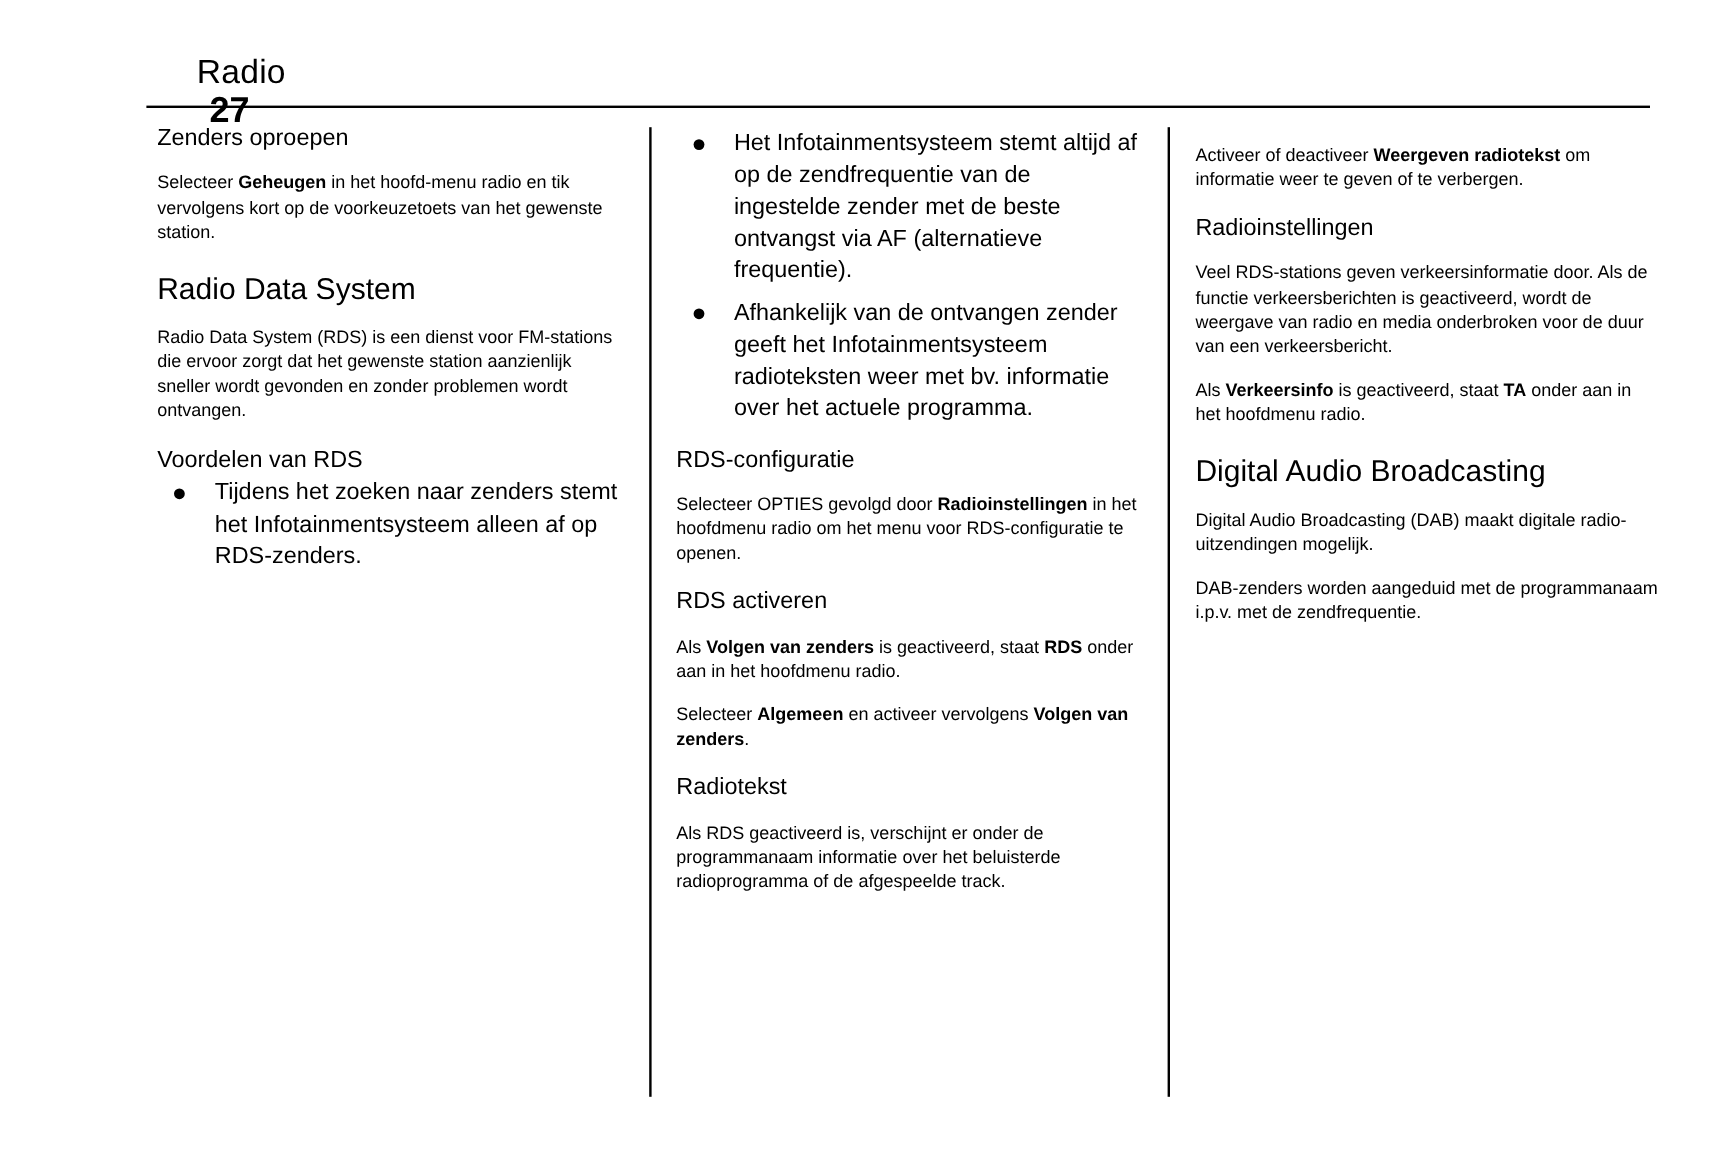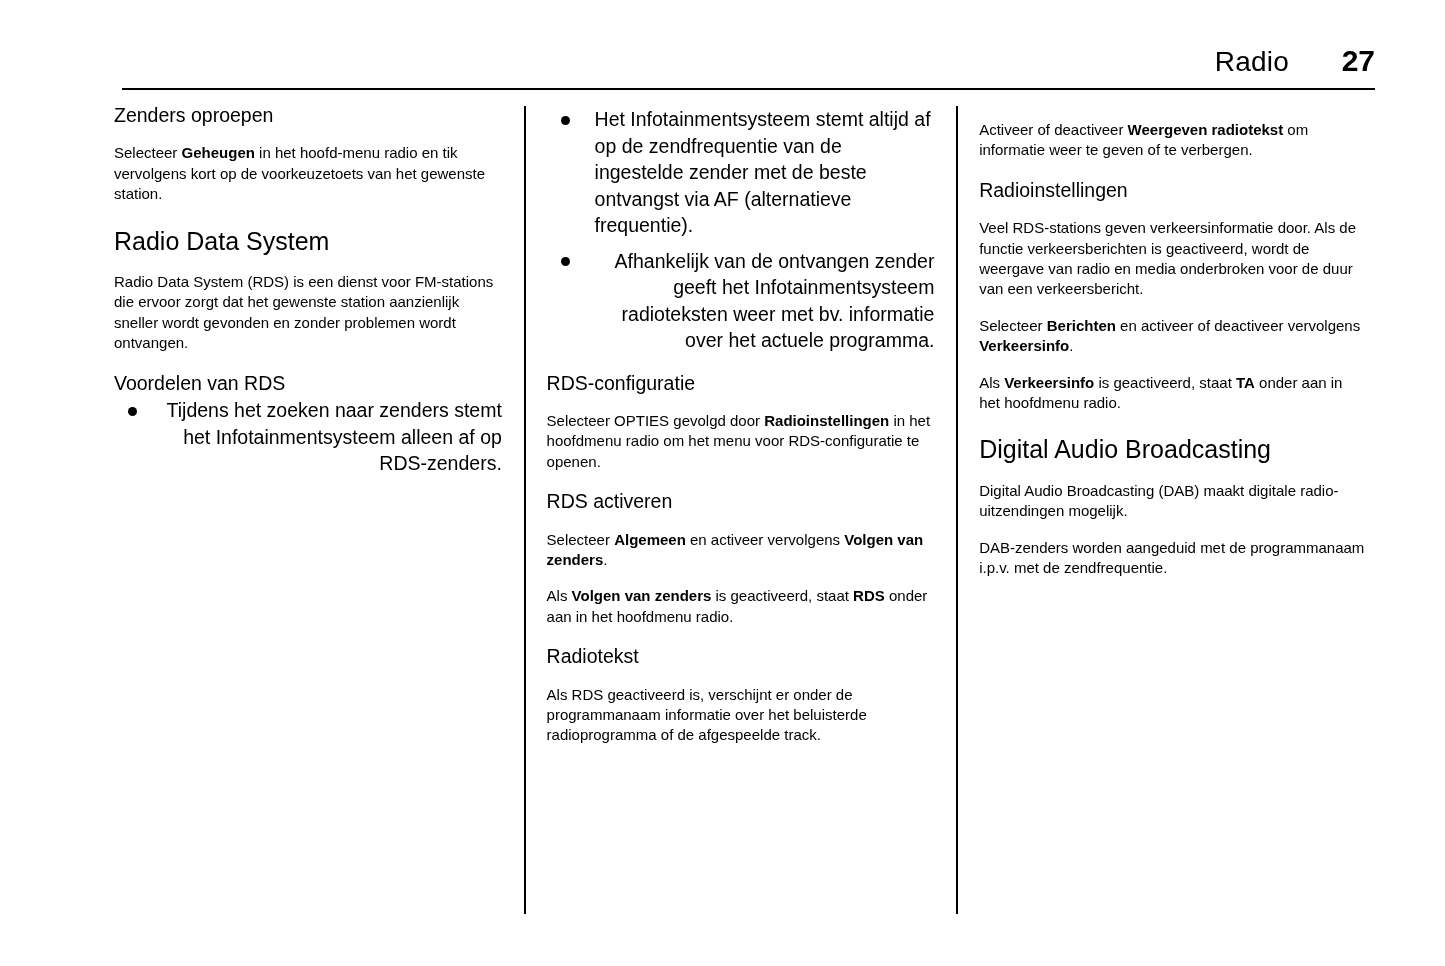--- a/index.html
+++ b/index.html
@@ -23,20 +23,21 @@
   }
   
   .header {
     position: absolute;
     left: 122px;
     top: 44px;
     width: 1253px;
     display: flex;
     align-items: baseline;
     justify-content: flex-end;
+    flex-direction: column;
   }
   .header-title {
     font-size: 28px;
     font-weight: normal;
     letter-spacing: 0.2px;
   }
   .header-pagenum {
     font-size: 30px;
     font-weight: bold;
     margin-left: 42px;
@@ -48,21 +49,21 @@
     left: 122px;
     top: 88px;
     width: 1253px;
     height: 2px;
     background: #000000;
   }
 
   
   .columns {
     position: absolute;
-    left: 114px;
+    left: 131px;
     top: 104px;
     width: 1253px;
     height: 810px;
     display: flex;
   }
   .col {
     width: 390px;
     position: relative;
   }
   .col-gap {
@@ -104,21 +105,21 @@
     margin: 2px 0 13px 0;
     padding: 0;
   }
   li {
     position: relative;
     font-size: 19.5px;
     line-height: 1.36;
     padding-left: 48px;
     margin-bottom: 9px;
   }
-  li:last-child { margin-bottom: 0; text-align: right; }
+  li:last-child { margin-bottom: 0; }
   li .bullet {
     position: absolute;
     left: 14px;
     top: 0.50em;
     width: 9px;
     height: 9px;
     border-radius: 50%;
     background: #000000;
   }
 </style>
@@ -148,33 +149,32 @@
       <div class="col-divider"></div>
     </div>
     <div class="col" id="col-1">
         <ul>
           <li><span class="bullet"></span><span>Het Infotainmentsysteem stemt altijd af op de zendfrequentie van de ingestelde zender met de beste ontvangst via AF (alternatieve frequentie).</span></li>
           <li><span class="bullet"></span><span>Afhankelijk van de ontvangen zender geeft het Infotainmentsysteem radioteksten weer met bv. informatie over het actuele programma.</span></li>
         </ul>
         <div class="h3">RDS-configuratie</div>
         <p>Selecteer OPTIES gevolgd door <b>Radioinstellingen</b> in het hoofdmenu radio om het menu voor RDS-configuratie te openen.</p>
         <div class="h3">RDS activeren</div>
+        <p>Als <b>Volgen van zenders</b> is geactiveerd, staat <b>RDS</b> onder aan in het hoofdmenu radio.</p>
         <p>Selecteer <b>Algemeen</b> en activeer vervolgens <b>Volgen van zenders</b>.</p>
-        <p>Als <b>Volgen van zenders</b> is geactiveerd, staat <b>RDS</b> onder aan in het hoofdmenu radio.</p>
         <div class="h3">Radiotekst</div>
         <p>Als RDS geactiveerd is, verschijnt er onder de programmanaam informatie over het beluisterde radioprogramma of de afgespeelde track.</p>
       </div>
     <div class="col-gap">
       <div class="col-divider"></div>
     </div>
     <div class="col" id="col-2">
         <p>Activeer of deactiveer <b>Weergeven radiotekst</b> om informatie weer te geven of te verbergen.</p>
         <div class="h3">Radioinstellingen</div>
         <p>Veel RDS-stations geven verkeersinformatie door. Als de functie verkeersberichten is geactiveerd, wordt de weergave van radio en media onderbroken voor de duur van een verkeersbericht.</p>
-        <p>Selecteer <b>Berichten</b> en activeer of deactiveer vervolgens <b>Verkeersinfo</b>.</p>
         <p>Als <b>Verkeersinfo</b> is geactiveerd, staat <b>TA</b> onder aan in het hoofdmenu radio.</p>
         <div class="h2">Digital Audio Broadcasting</div>
         <p>Digital Audio Broadcasting (DAB) maakt digitale radio-uitzendingen mogelijk.</p>
         <p>DAB-zenders worden aangeduid met de programmanaam i.p.v. met de zendfrequentie.</p>
       </div>
   </div>
 
 </div>
 
 </body></html>

